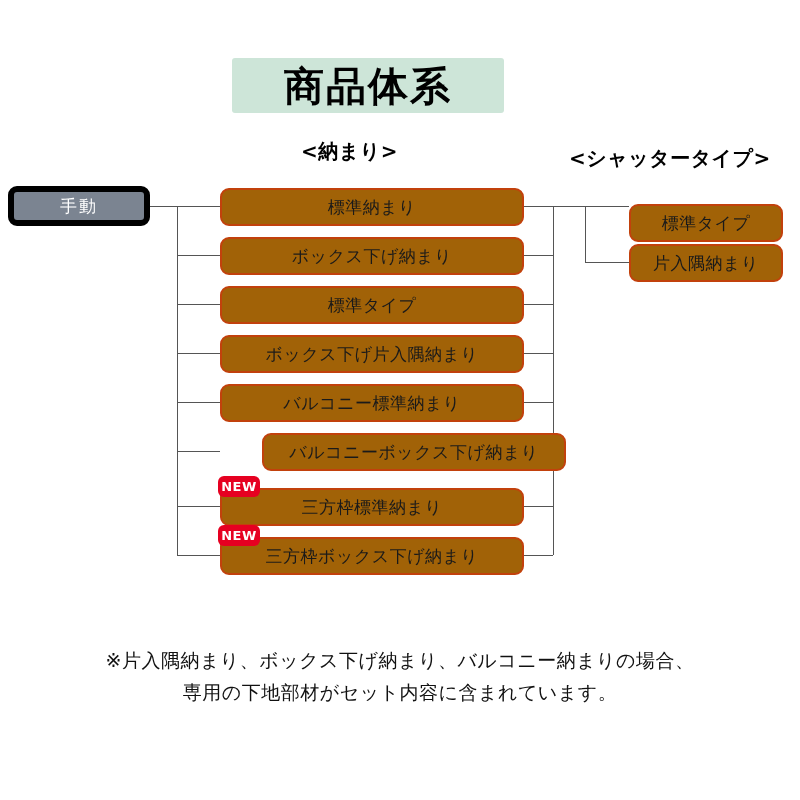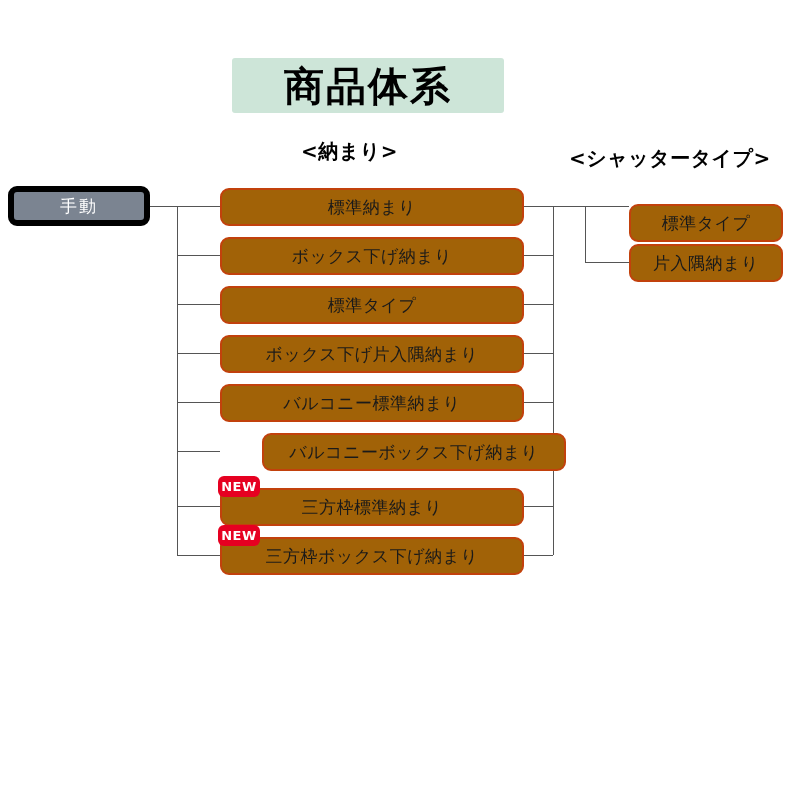--- a/index.html
+++ b/index.html
@@ -224,14 +224,18 @@
     <span class="badge-text">NEW</span>
   </div>
 
   <div class="node level2" style="top:204px;">
     <span class="node-label">標準タイプ</span>
   </div>
   <div class="node level2" style="top:244px;">
     <span class="node-label">片入隅納まり</span>
   </div>
 
+  <div class="footnote">
+    <span class="fn-line">※片入隅納まり、ボックス下げ納まり、バルコニー納まりの場合、</span>
+    <span class="fn-line">専用の下地部材がセット内容に含まれています。</span>
+  </div>
 
 </div>
 
 </body></html>

